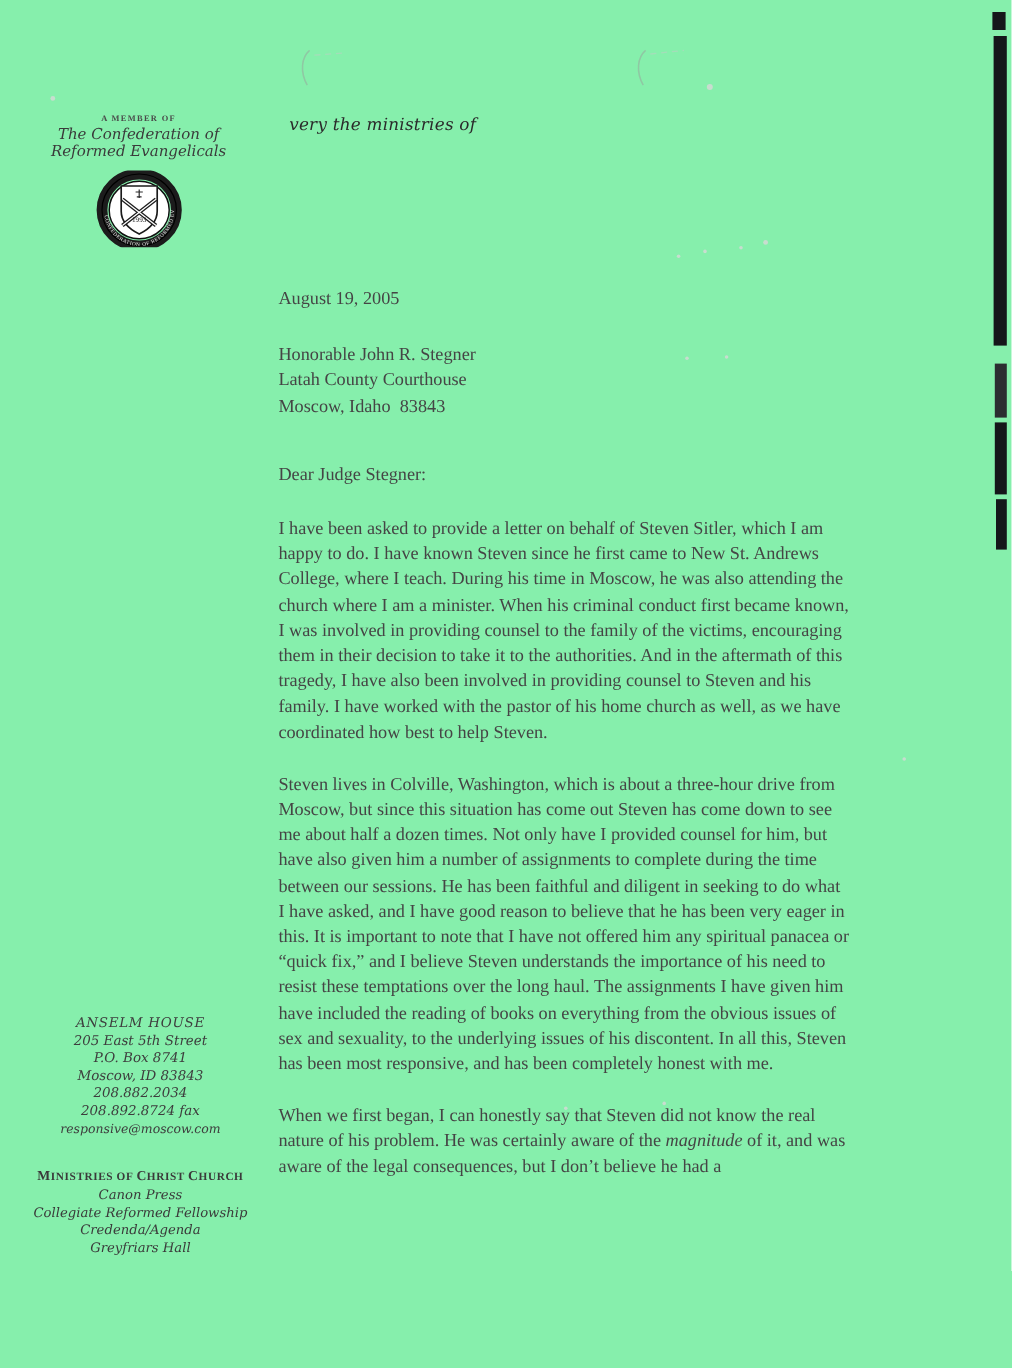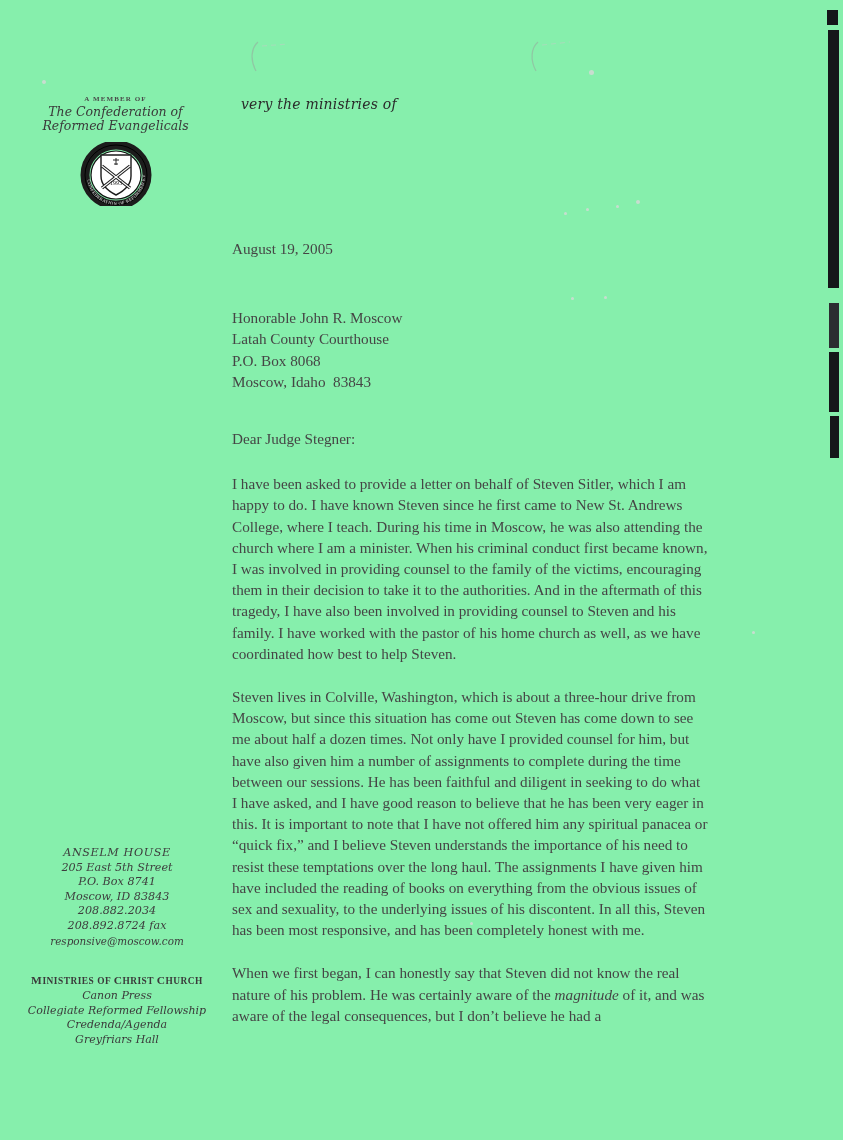--- a/index.html
+++ b/index.html
@@ -106,21 +106,21 @@
   .body-col {
     position: absolute;
     left: 232px;
     top: 238px;
     width: 476px;
     color: #454545;
     font-family: "Liberation Serif", serif;
     font-size: 15.2px;
     line-height: 21.2px;
   }
-  .date-line { margin: 0 0 48px 0; }
+  .date-line { margin: 0 0 26px 0; }
   .addr-block { margin: 0 0 36px 0; }
   .addr-block div { white-space: pre; }
   .salutation { margin: 0 0 24px 0; }
   .para { margin: 0 0 22px 0; text-align: left; }
   .para.last { margin-bottom: 0; }
   .para i { font-style: italic; }
 
   
   .sidebar-addr {
     position: absolute;
@@ -231,23 +231,22 @@
 
   <div class="header-block">
     <div class="ministries-of">very the ministries of</div>
   </div>
 
   <div class="body-col">
 
     <p class="date-line">August 19, 2005</p>
 
     <div class="addr-block">
-      <div>Honorable John R. Moscow</div>
+      <div>Honorable John R. Stegner</div>
       <div>Latah County Courthouse</div>
-      <div>P.O. Box 8068</div>
       <div>Moscow, Idaho  83843</div>
     </div>
 
     <p class="salutation">Dear Judge Stegner:</p>
 
     <p class="para">I have been asked to provide a letter on behalf of Steven Sitler, which I am happy to do. I have known Steven since he first came to New St. Andrews College, where I teach. During his time in Moscow, he was also attending the church where I am a minister. When his criminal conduct first became known, I was involved in providing counsel to the family of the victims, encouraging them in their decision to take it to the authorities. And in the aftermath of this tragedy, I have also been involved in providing counsel to Steven and his family. I have worked with the pastor of his home church as well, as we have coordinated how best to help Steven.</p>
 
     <p class="para">Steven lives in Colville, Washington, which is about a three-hour drive from Moscow, but since this situation has come out Steven has come down to see me about half a dozen times. Not only have I provided counsel for him, but have also given him a number of assignments to complete during the time between our sessions. He has been faithful and diligent in seeking to do what I have asked, and I have good reason to believe that he has been very eager in this. It is important to note that I have not offered him any spiritual panacea or “quick fix,” and I believe Steven understands the importance of his need to resist these temptations over the long haul. The assignments I have given him have included the reading of books on everything from the obvious issues of sex and sexuality, to the underlying issues of his discontent. In all this, Steven has been most responsive, and has been completely honest with me.</p>
 
     <p class="para last"><span>When we first began, I can honestly say that Steven did not know the real nature of his problem. He was certainly aware of the </span><i>magnitude</i><span> of it, and was aware of the legal consequences, but I don’t believe he had a</span></p>

